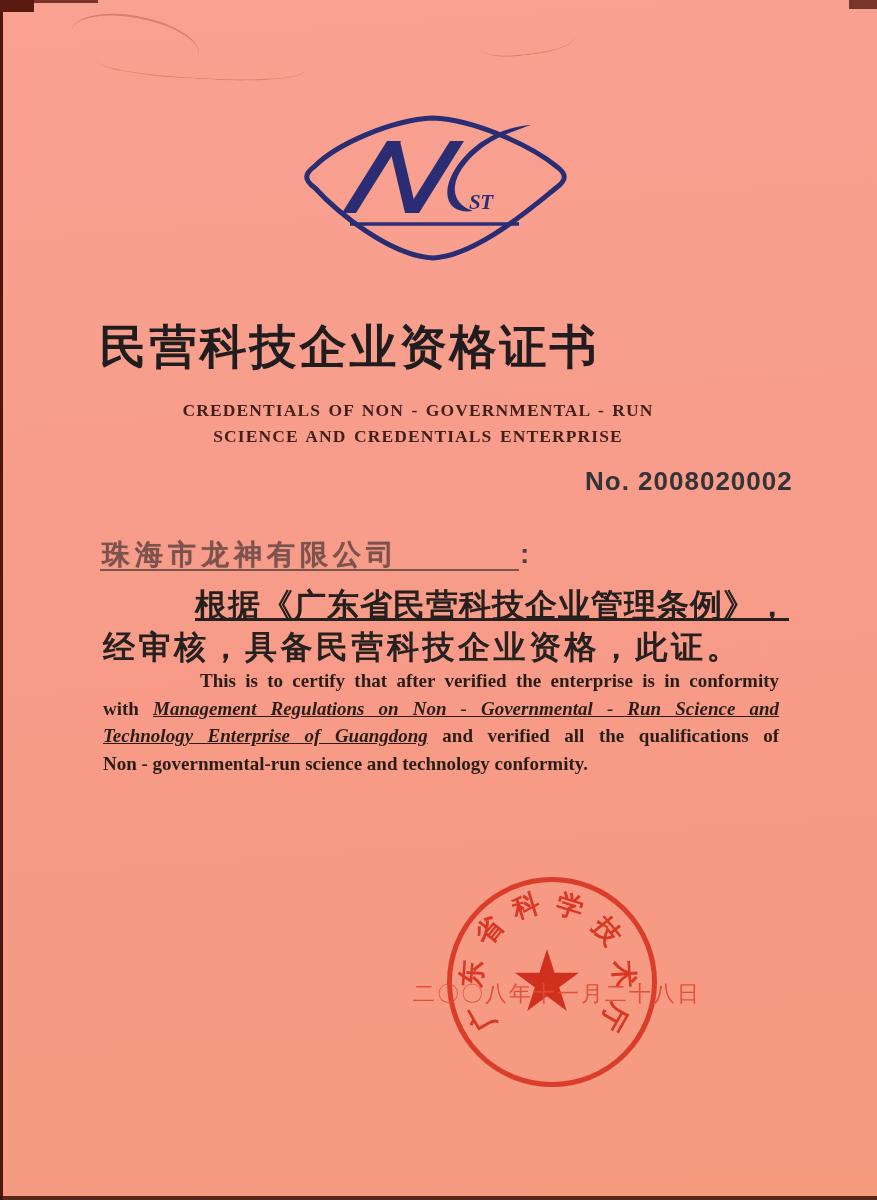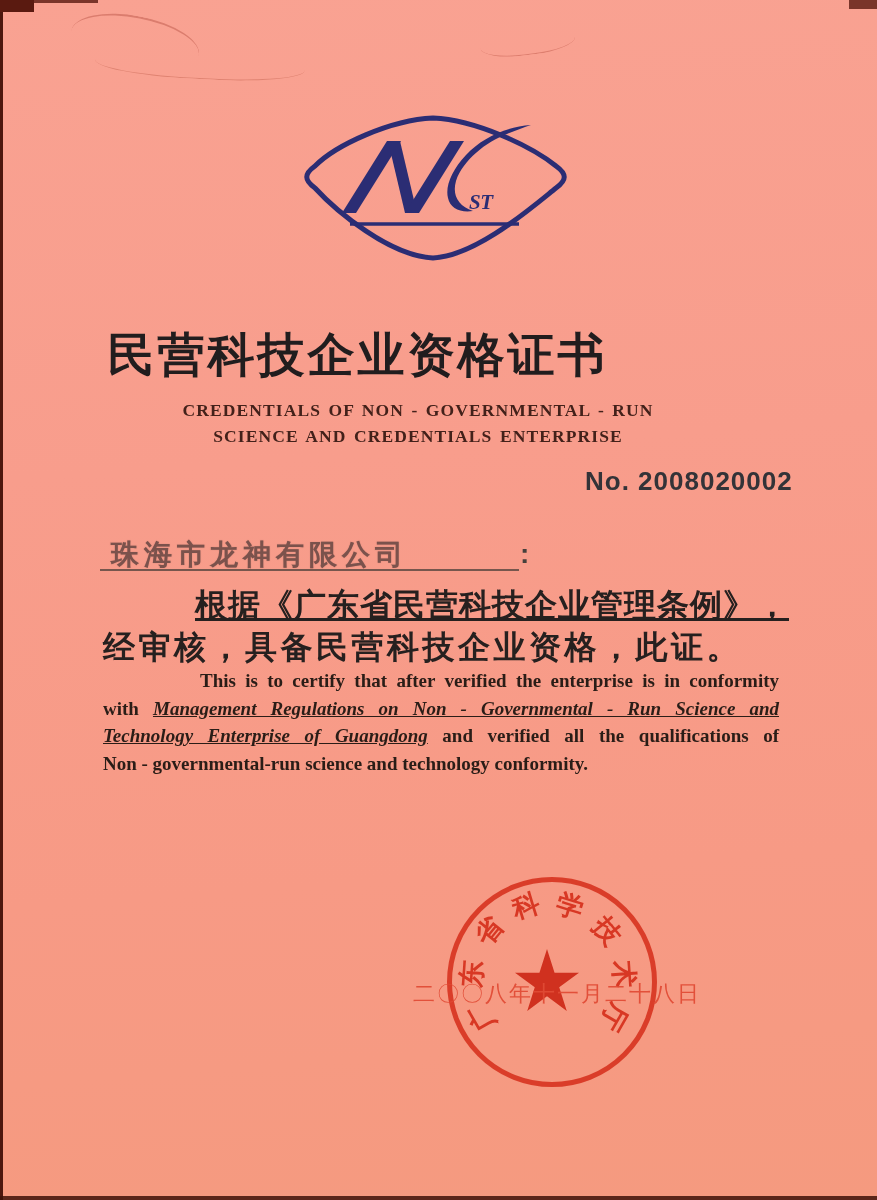--- a/index.html
+++ b/index.html
@@ -17,29 +17,29 @@
   .sliver-tr{left:849px;top:0;width:28px;height:9px;background:#5a1a10;opacity:.8;}
   .crease1{left:70px;top:16px;width:130px;height:52px;border-top:2px solid rgba(150,40,25,.30);
     border-radius:50%;transform:rotate(11deg);}
   .crease2{left:95px;top:48px;width:210px;height:30px;border-bottom:1px solid rgba(185,85,65,.40);
     border-radius:45%;transform:rotate(3deg);}
   .crease3{left:480px;top:28px;width:95px;height:26px;border-bottom:1px solid rgba(170,60,45,.35);
     border-radius:45%;transform:rotate(-7deg);}
   
   .logo{left:298px;top:112px;width:284px;height:150px;}
   
-  .title-zh{left:0;top:324px;width:699px;text-align:center;font-size:47px;font-weight:bold;
-    letter-spacing:3px;color:#211d1e;padding-left:8px;}
+  .title-zh{left:0;top:316px;width:699px;text-align:center;font-size:47px;font-weight:bold;
+    letter-spacing:3px;color:#211d1e;}
   .subtitle{left:0;width:836px;text-align:center;font-family:"Liberation Serif",serif;
     font-weight:bold;font-size:17.5px;letter-spacing:1.1px;word-spacing:2px;color:#43211a;}
   .sub1{top:400px;} .sub2{top:426px;}
   .cert-no{left:585px;top:466px;font-size:26px;font-weight:600;letter-spacing:1px;color:#333338;}
   
   .company{left:102px;top:536px;font-size:28px;font-weight:bold;letter-spacing:5px;
-    color:#7b524c;font-family:"Liberation Serif",serif;text-shadow:0 0 1px rgba(123,82,76,.55);margin-left:9px;}
+    color:#7b524c;font-family:"Liberation Serif",serif;text-shadow:0 0 1px rgba(123,82,76,.55);}
   .company-underline{left:100px;top:569px;width:419px;height:2px;background:#5f4a42;opacity:.85;}
   .colon{left:520px;top:538px;font-size:28px;font-weight:bold;color:#46403c;}
   
   .zh-line{font-size:32px;font-weight:bold;color:#26201f;letter-spacing:1px;white-space:nowrap;}
   .zh1{left:195px;top:584px;text-decoration:underline;}
   .zh2{left:103px;top:626px;letter-spacing:3.5px;}
   
   .en-body{left:103px;top:667px;width:676px;font-family:"Liberation Serif",serif;
     font-weight:bold;font-size:19px;line-height:27.6px;color:#2a1d17;}
   .en-line{text-align:justify;text-align-last:justify;}

